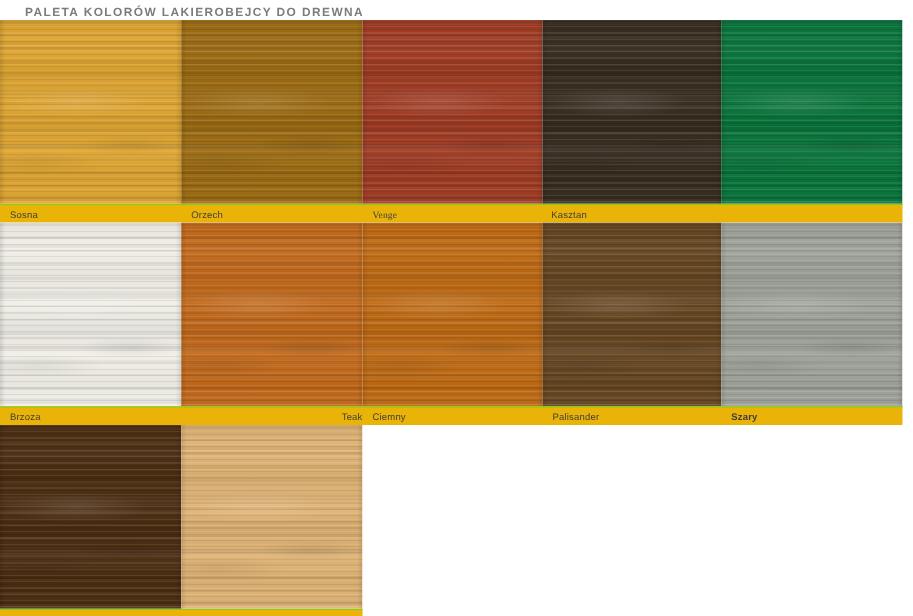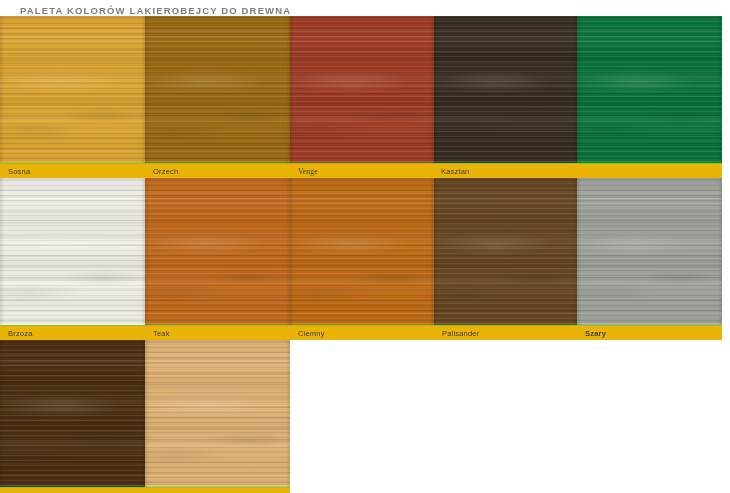--- a/index.html
+++ b/index.html
@@ -215,21 +215,21 @@
             <div class="edge"></div>
           </div>
           <div class="swatch" title="Szary" style="width: 145px; background: rgb(160, 163, 155);">
             <div class="grain"></div>
             <div class="figure"></div>
             <div class="edge"></div>
           </div>
         </div>
         <div class="label-strip">
           <div class="label-cell" style="width: 145px;">Brzoza</div>
-          <div class="label-cell" style="width: 145px;">Teak</div>
+          <div class="label-cell" style="width: 145px; text-align: right;">Teak</div>
           <div class="label-cell" style="width: 144px;">Ciemny</div>
           <div class="label-cell" style="width: 143px;">Palisander</div>
           <div class="label-cell" style="width: 145px; font-weight: bold;">Szary</div>
         </div>
       </div>
       <div class="row row-3">
         <div class="swatch-strip">
           <div class="swatch" title="Ciemny Dąb" style="width: 145px; background: rgb(75, 44, 16);">
             <div class="grain"></div>
             <div class="figure"></div>

